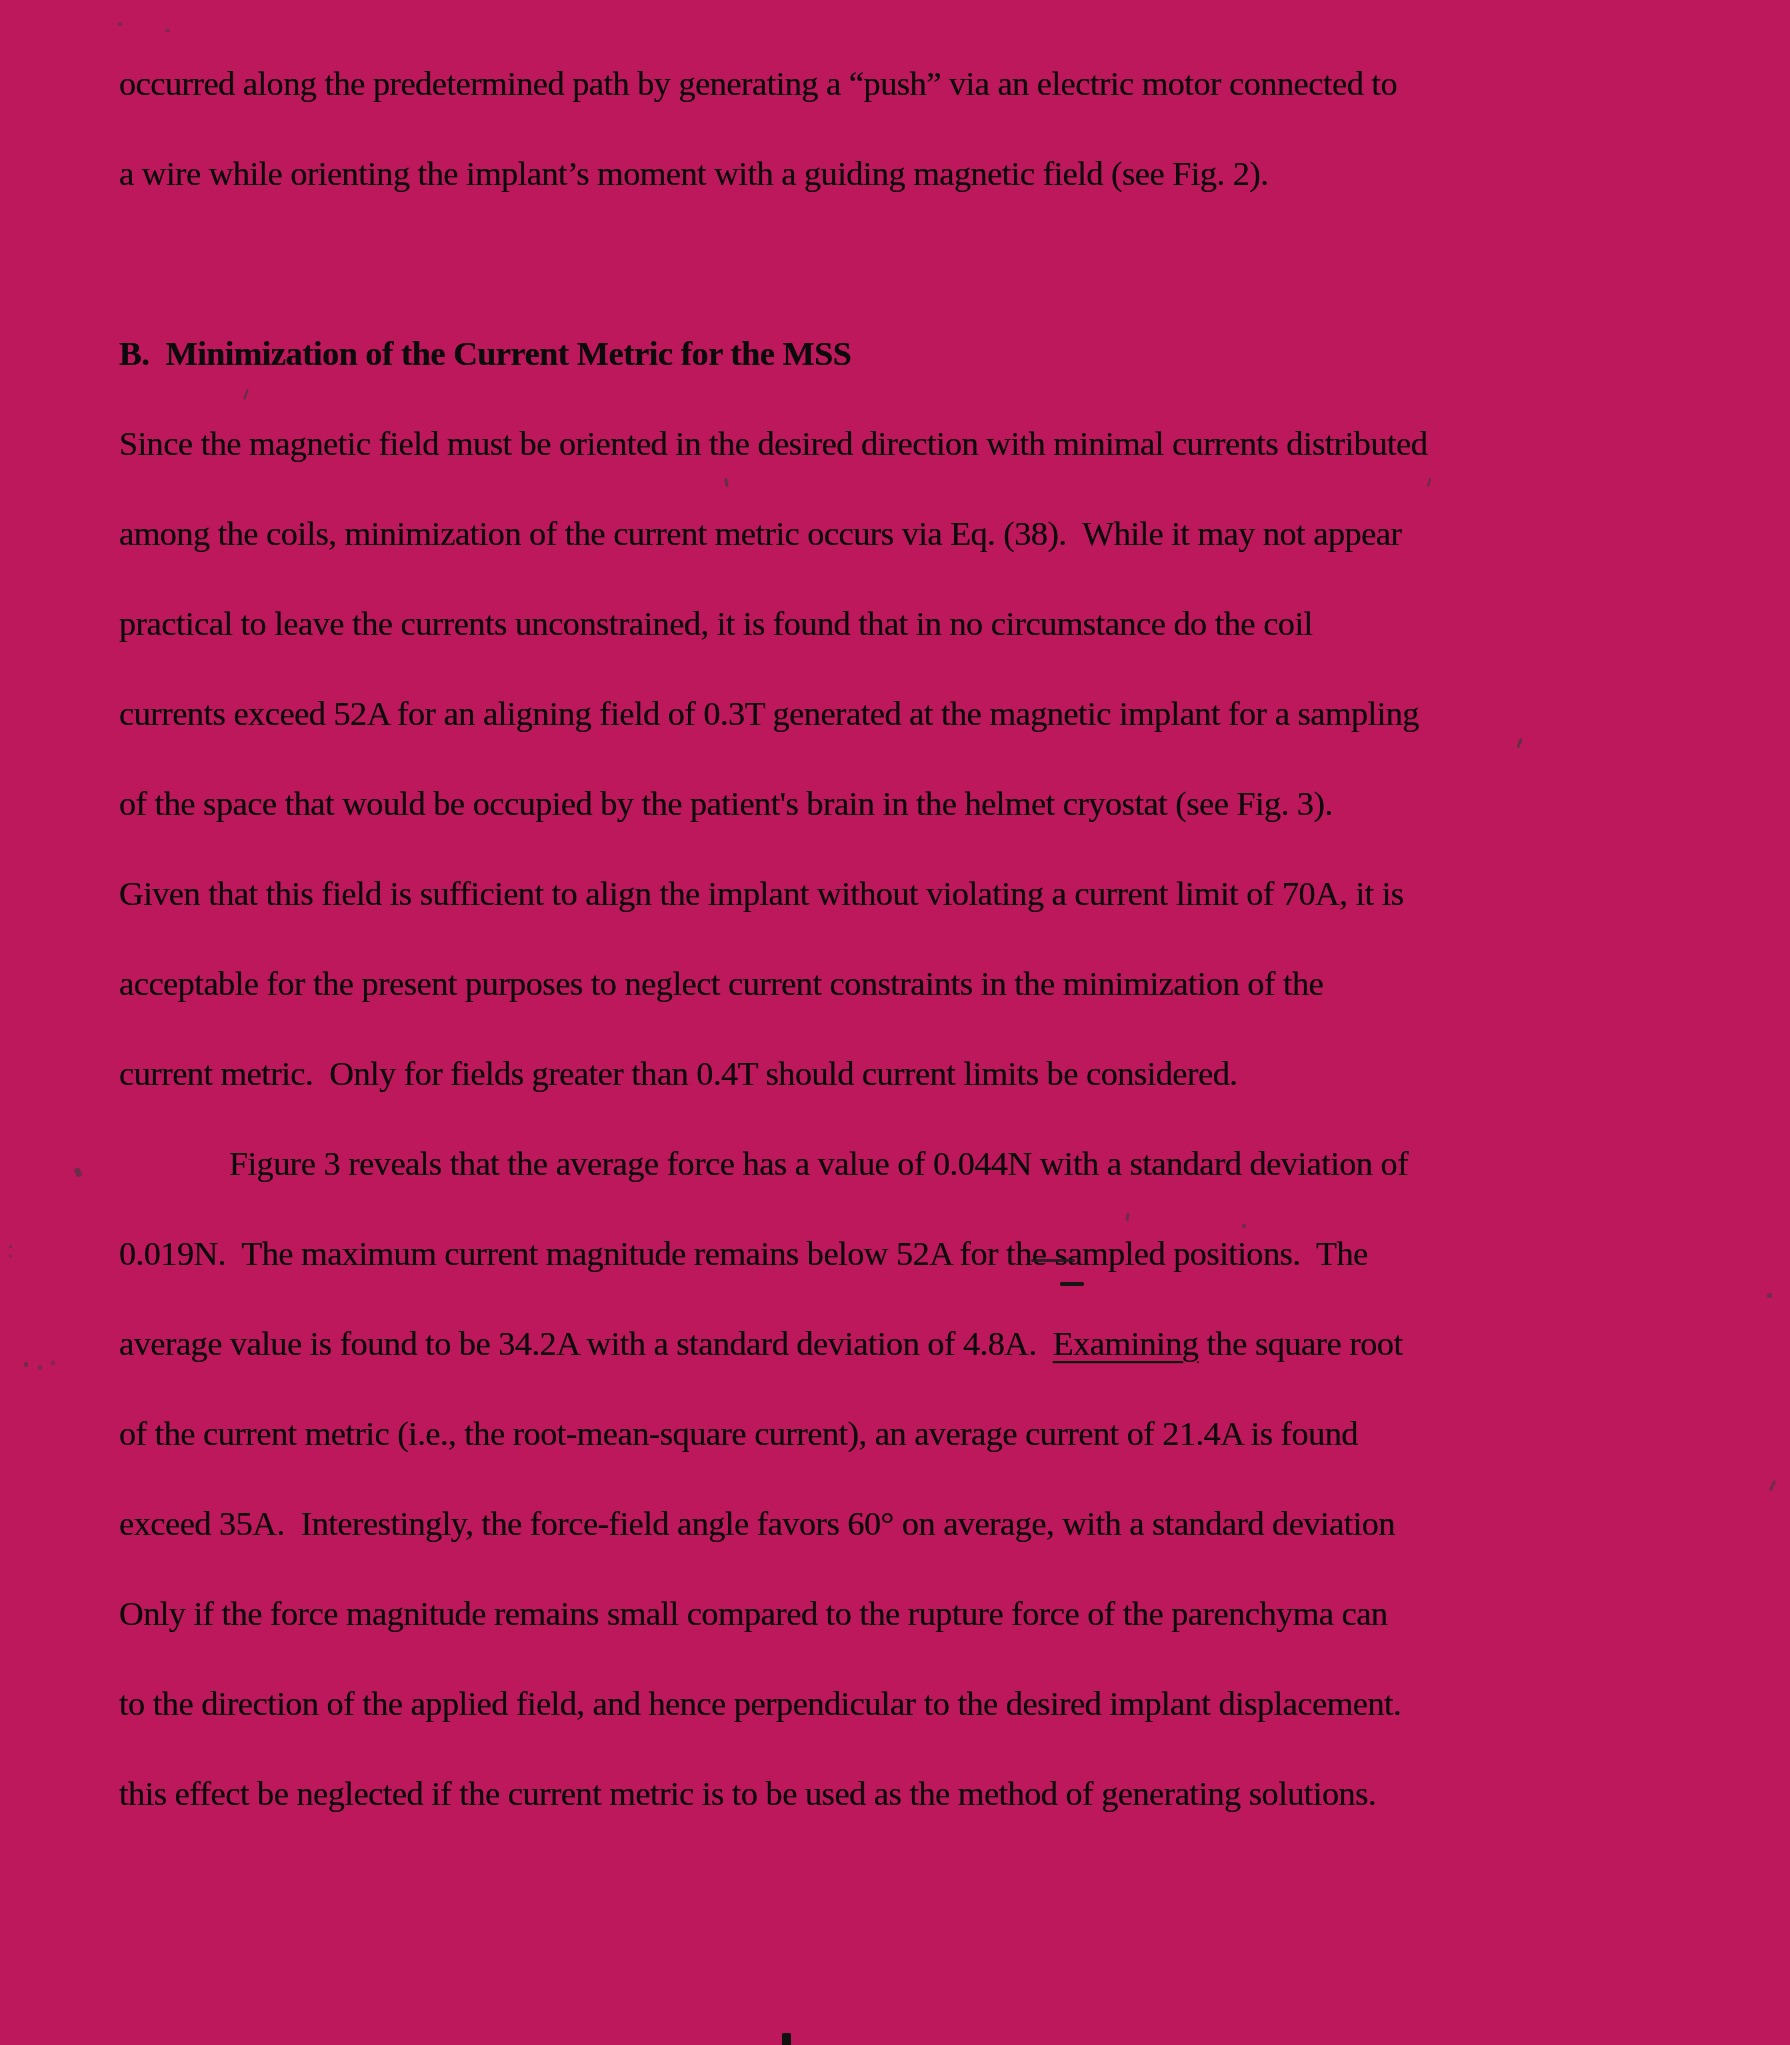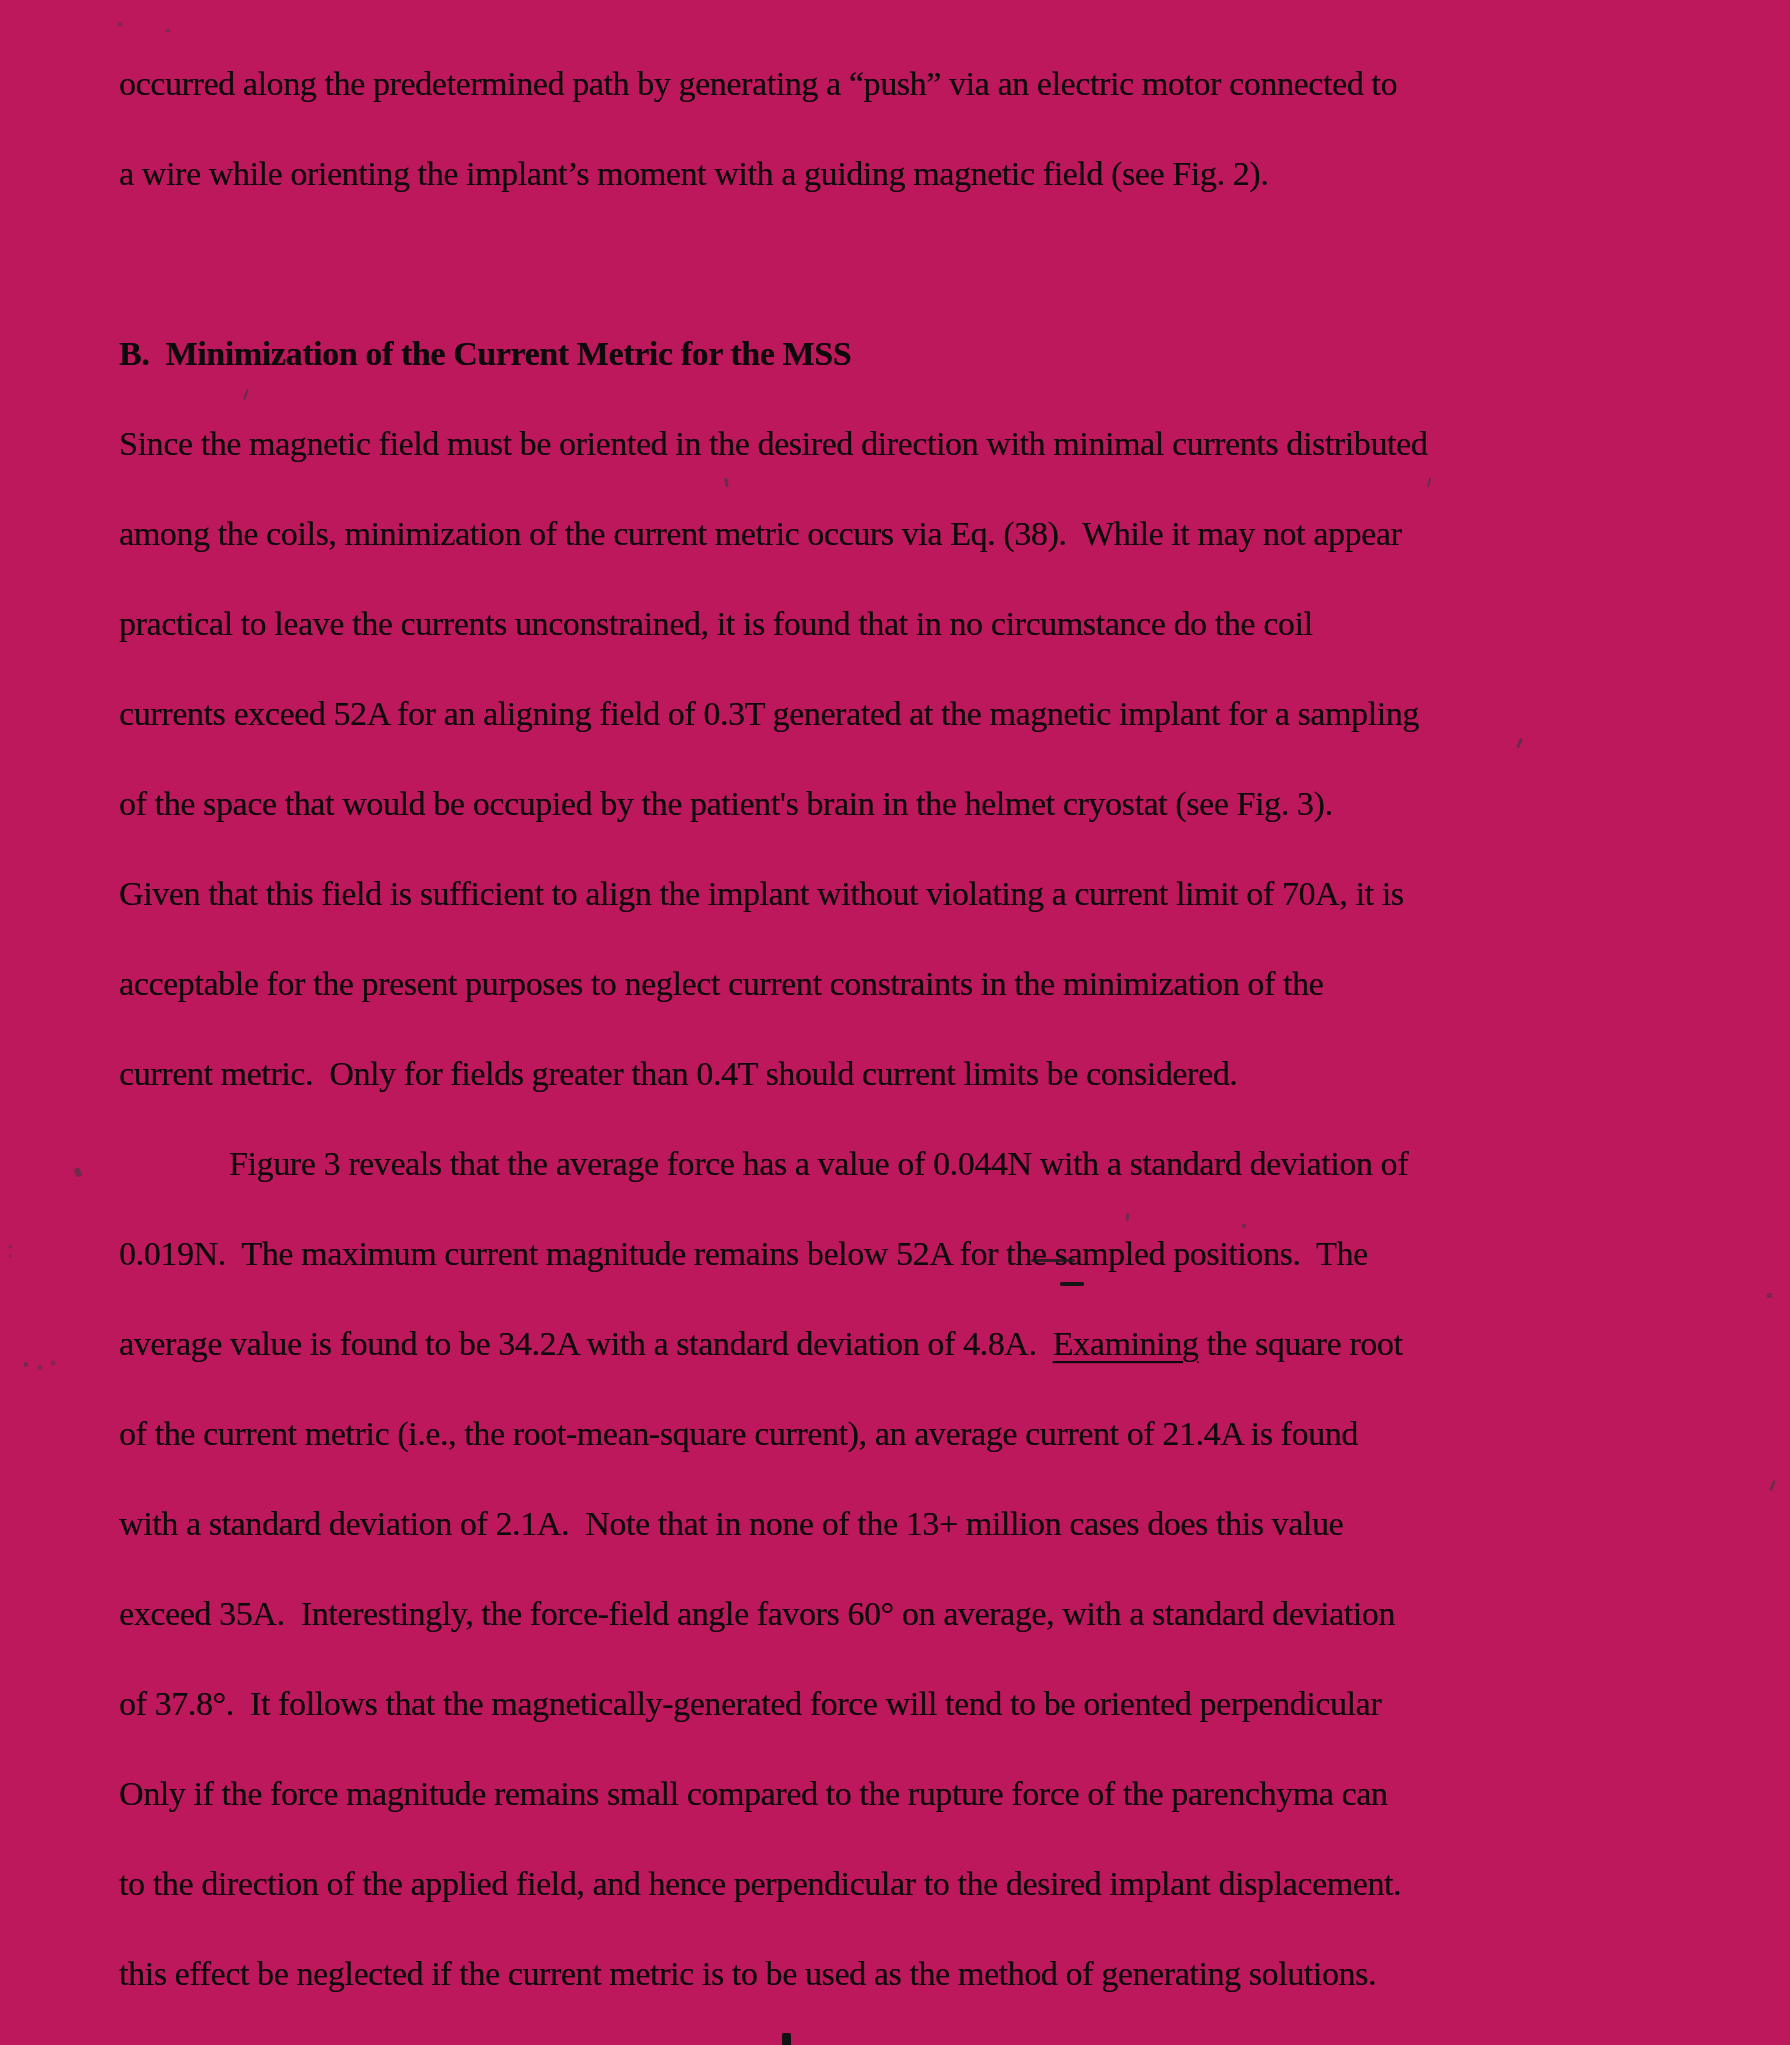--- a/index.html
+++ b/index.html
@@ -51,23 +51,21 @@
         <div class="line"><span>Given that this field is sufficient to align the implant without violating a current limit of 70A, it is</span></div>
         <div class="line"><span>acceptable for the present purposes to neglect current constraints in the minimization of the</span></div>
         <div class="line"><span>current metric.  Only for fields greater than 0.4T should current limits be considered.</span></div>
       </div>
 
     <div>
         <div class="line indent"><span>Figure 3 reveals that the average force has a value of 0.044N with a standard deviation of</span></div>
         <div class="line"><span>0.019N.  The maximum current magnitude remains below 52A for the sampled positions.  The</span></div>
         <div class="line"><span>average value is found to be 34.2A with a standard deviation of 4.8A.  </span><span class="underlined">Examining</span><span> the square root</span></div>
         <div class="line"><span>of the current metric (i.e., the root-mean-square current), an average current of 21.4A is found</span></div>
-        <div class="line"><span>with a standard deviation of 2.1A.  Note that in none of the 13+ million cases does this value</span></div>
         <div class="line"><span>exceed 35A.  Interestingly, the force-field angle favors 60° on average, with a standard deviation</span></div>
-        <div class="line"><span>of 37.8°.  It follows that the magnetically-generated force will tend to be oriented perpendicular</span></div>
         <div class="line"><span>Only if the force magnitude remains small compared to the rupture force of the parenchyma can</span></div>
         <div class="line"><span>to the direction of the applied field, and hence perpendicular to the desired implant displacement.</span></div>
         <div class="line"><span>this effect be neglected if the current metric is to be used as the method of generating solutions.</span></div>
       </div>
   </div>
 
   <div class="artifact" style="left:118px; top:22px; width:3.9px; height:3.9px; opacity:.55;"></div>
   <div class="artifact" style="left:165px; top:29px; width:4.7px; height:3.1px; opacity:.5;"></div>
   <div class="artifact" style="left:245px; top:389px; width:2.4px; height:11px; transform:rotate(20deg); opacity:.75;"></div>
   <div class="artifact" style="left:725px; top:478px; width:3.1px; height:9.4px; transform:rotate(-12deg); opacity:.7;"></div>

